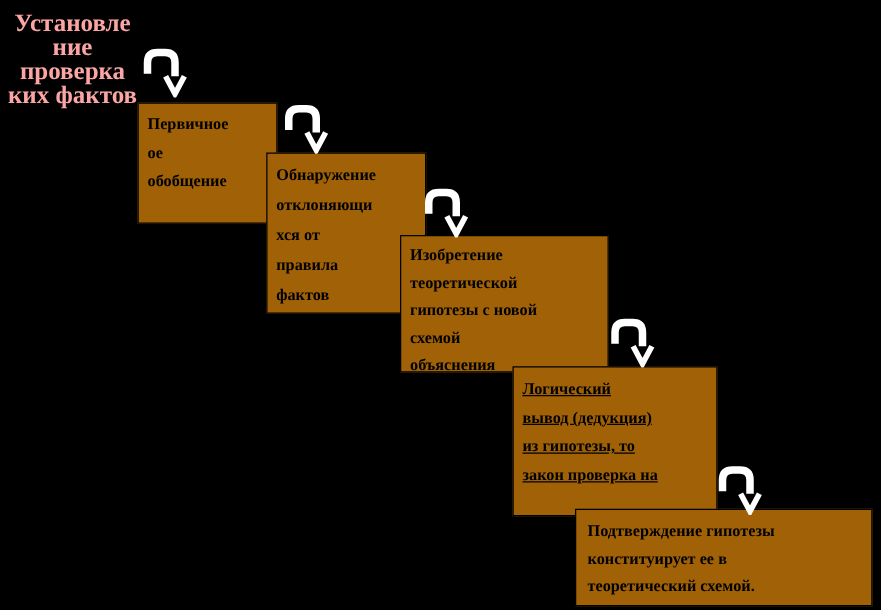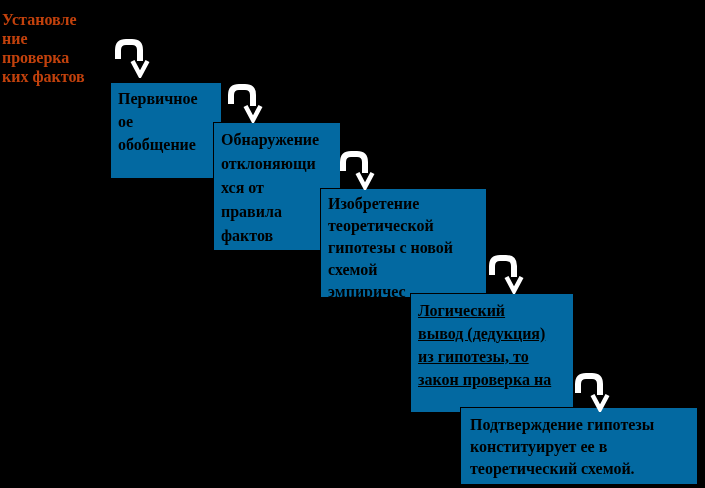--- a/index.html
+++ b/index.html
@@ -7,29 +7,29 @@
     position:relative;
     width:705px;height:488px;
     background:#000;
     overflow:hidden;
     font-family:"Liberation Serif","DejaVu Serif",serif;
     font-weight:bold;
   }
   
   .note{
     position:absolute;left:2px;top:10px;width:112px;
-    color:#c2410c;font-size:16px;line-height:19px;text-align:left;
+    color:#fca5a5;font-size:20px;line-height:19px;text-align:center;
   }
   
   .box{
     position:absolute;
-    background:#0369a1;
+    background:#a16207;
     border:1.5px solid #000;
     color:#000;
-    font-size:16px;
+    font-size:13px;
     box-sizing:border-box;
     padding:4px 6px 0 7px;
     overflow:visible;
   }
   .box .ln{white-space:nowrap;}
   .box1{left:110px;top:82px;width:112px;height:97px;line-height:23px;z-index:1;}
   .box2{left:213px;top:122px;width:128px;height:129px;line-height:24px;padding-top:5px;z-index:2;}
   .box3{left:320px;top:188px;width:167px;height:110px;line-height:22px;z-index:3;}
   .box4{left:410px;top:293px;width:164px;height:120px;line-height:23px;padding-top:5px;z-index:4;text-decoration:underline;}
   .box5{left:460px;top:407px;width:238px;height:78px;line-height:22px;padding-top:6px;padding-left:9px;z-index:5;}
@@ -65,21 +65,21 @@
     <div class="ln">хся от</div>
     <div class="ln">правила</div>
     <div class="ln">фактов</div>
   </div>
 
   <div class="box box3">
     <div class="ln">Изобретение</div>
     <div class="ln">теоретической</div>
     <div class="ln">гипотезы с новой</div>
     <div class="ln">схемой</div>
-    <div class="ln">эмпиричес</div>
+    <div class="ln">объяснения</div>
   </div>
 
   <div class="box box4">
     <div class="ln">Логический</div>
     <div class="ln">вывод (дедукция)</div>
     <div class="ln">из гипотезы, то</div>
     <div class="ln">закон проверка на</div>
   </div>
 
   <div class="box box5">

